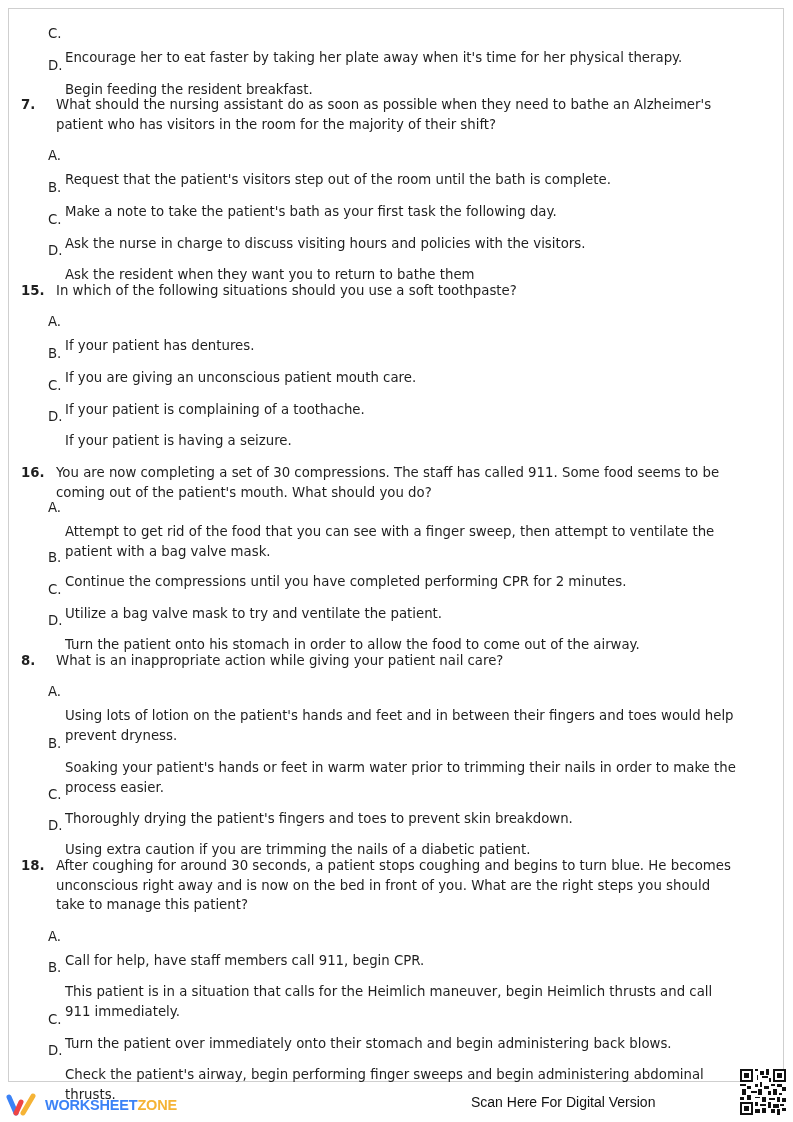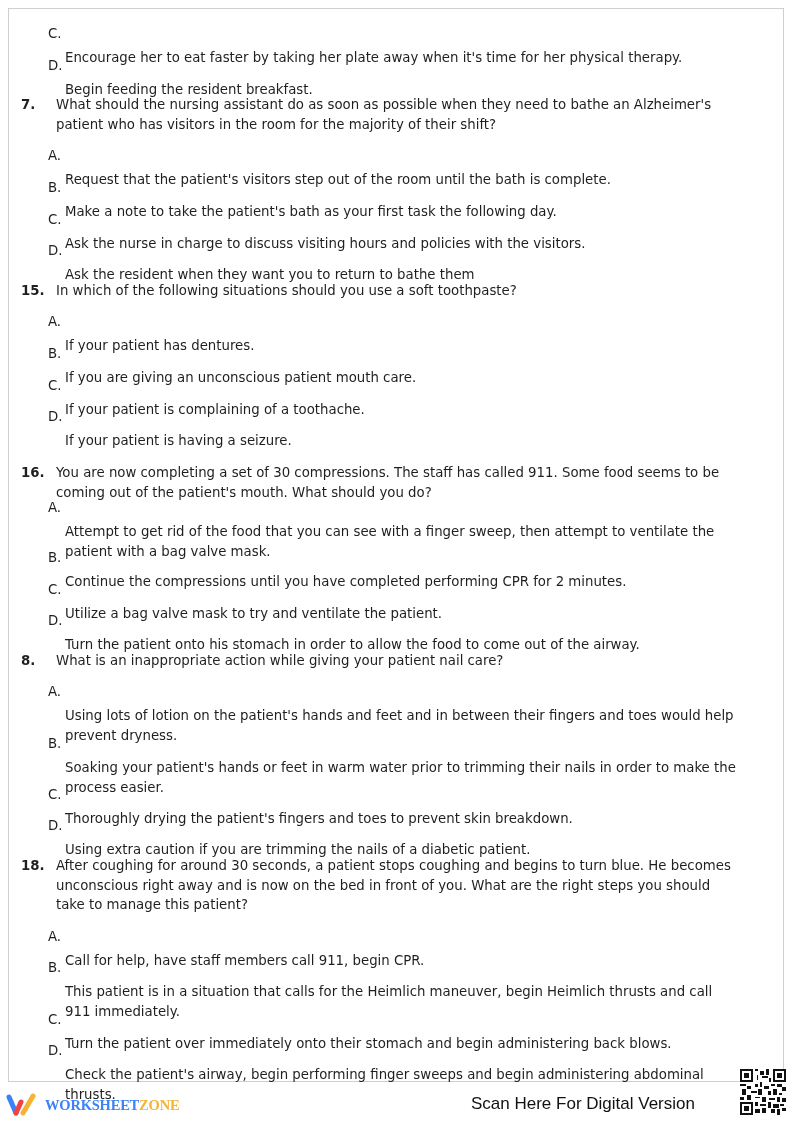--- a/index.html
+++ b/index.html
@@ -8,24 +8,24 @@
     .page-frame { position: absolute; left: 8px; top: 8px; width: 776px; height: 1074px;
                   border: 1px solid #cfcfcf; box-sizing: border-box; }
     .content { position: absolute; left: 0; top: 0; width: 793px; }
     .q { position: absolute; left: 21px; width: 720px; font-size: 13.3px; line-height: 19.7px; }
     .q .num { position: absolute; left: 0; top: 0; font-weight: bold; }
     .q .qtext { display: block; margin-left: 35px; }
     .opt { position: absolute; left: 48px; width: 690px; font-size: 13.3px; line-height: 19.7px; }
     .opt .letter { position: absolute; left: 0; top: 0; }
     .opt .otext { display: block; margin-left: 17px; margin-top: 24px; }
     .footer-logo { position: absolute; left: 6px; top: 1092px; height: 26px; display: flex; align-items: center; }
-    .logo-text { font-family: Liberation Serif, serif; font-weight: bold; font-size: 14.5px; letter-spacing: -0.2px; margin-left: 5px; }
+    .logo-text { font-family: Liberation Sans, sans-serif; font-weight: bold; font-size: 14.5px; letter-spacing: -0.2px; margin-left: 5px; }
     .logo-text .w1 { color: #3b82f6; }
     .logo-text .w2 { color: #f5b335; }
-    .scan-text { position: absolute; left: 471px; top: 1094px; font-family: "Liberation Sans", sans-serif; font-size: 17px; color: #111; }
+    .scan-text { position: absolute; left: 471px; top: 1094px; font-family: "Liberation Sans", sans-serif; font-size: 14px; color: #111; }
     .qr { position: absolute; left: 740px; top: 1069px; width: 46px; height: 46px; }
   </style>
 </head>
 <body>
 
 <div class="page-frame"></div>
 
 <div class="content">
 
   <div class="opt" style="top:24px">

